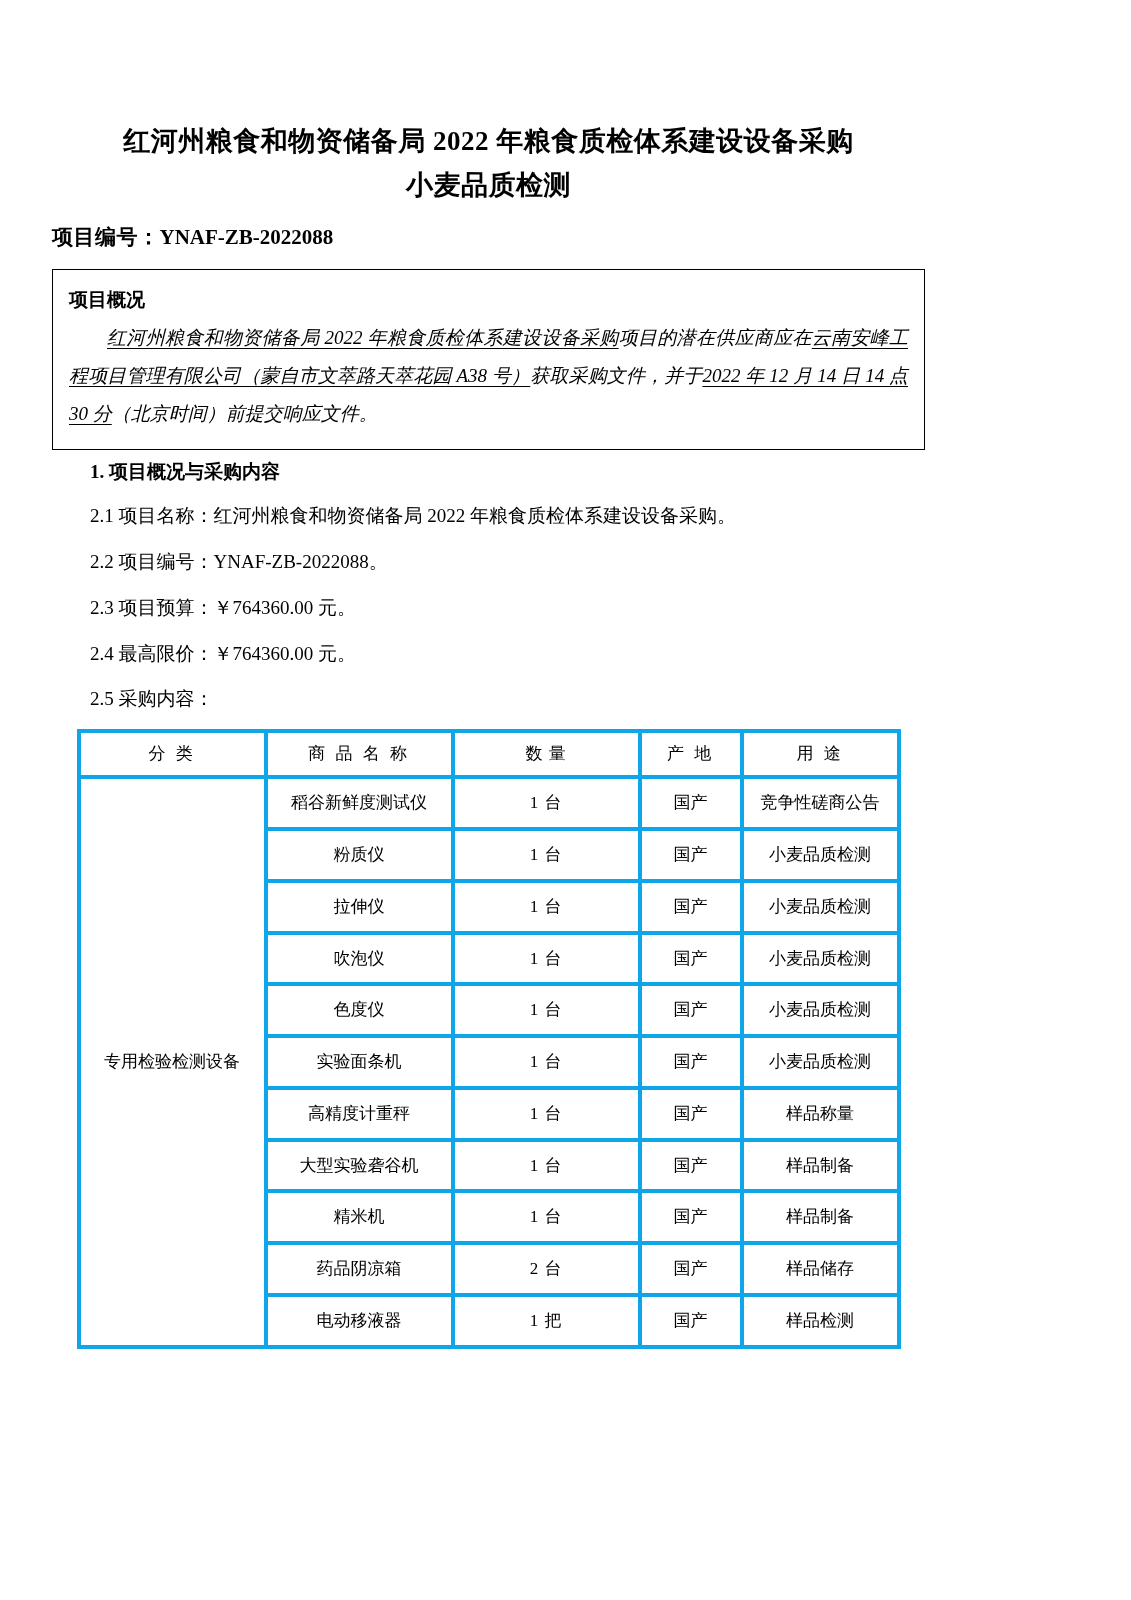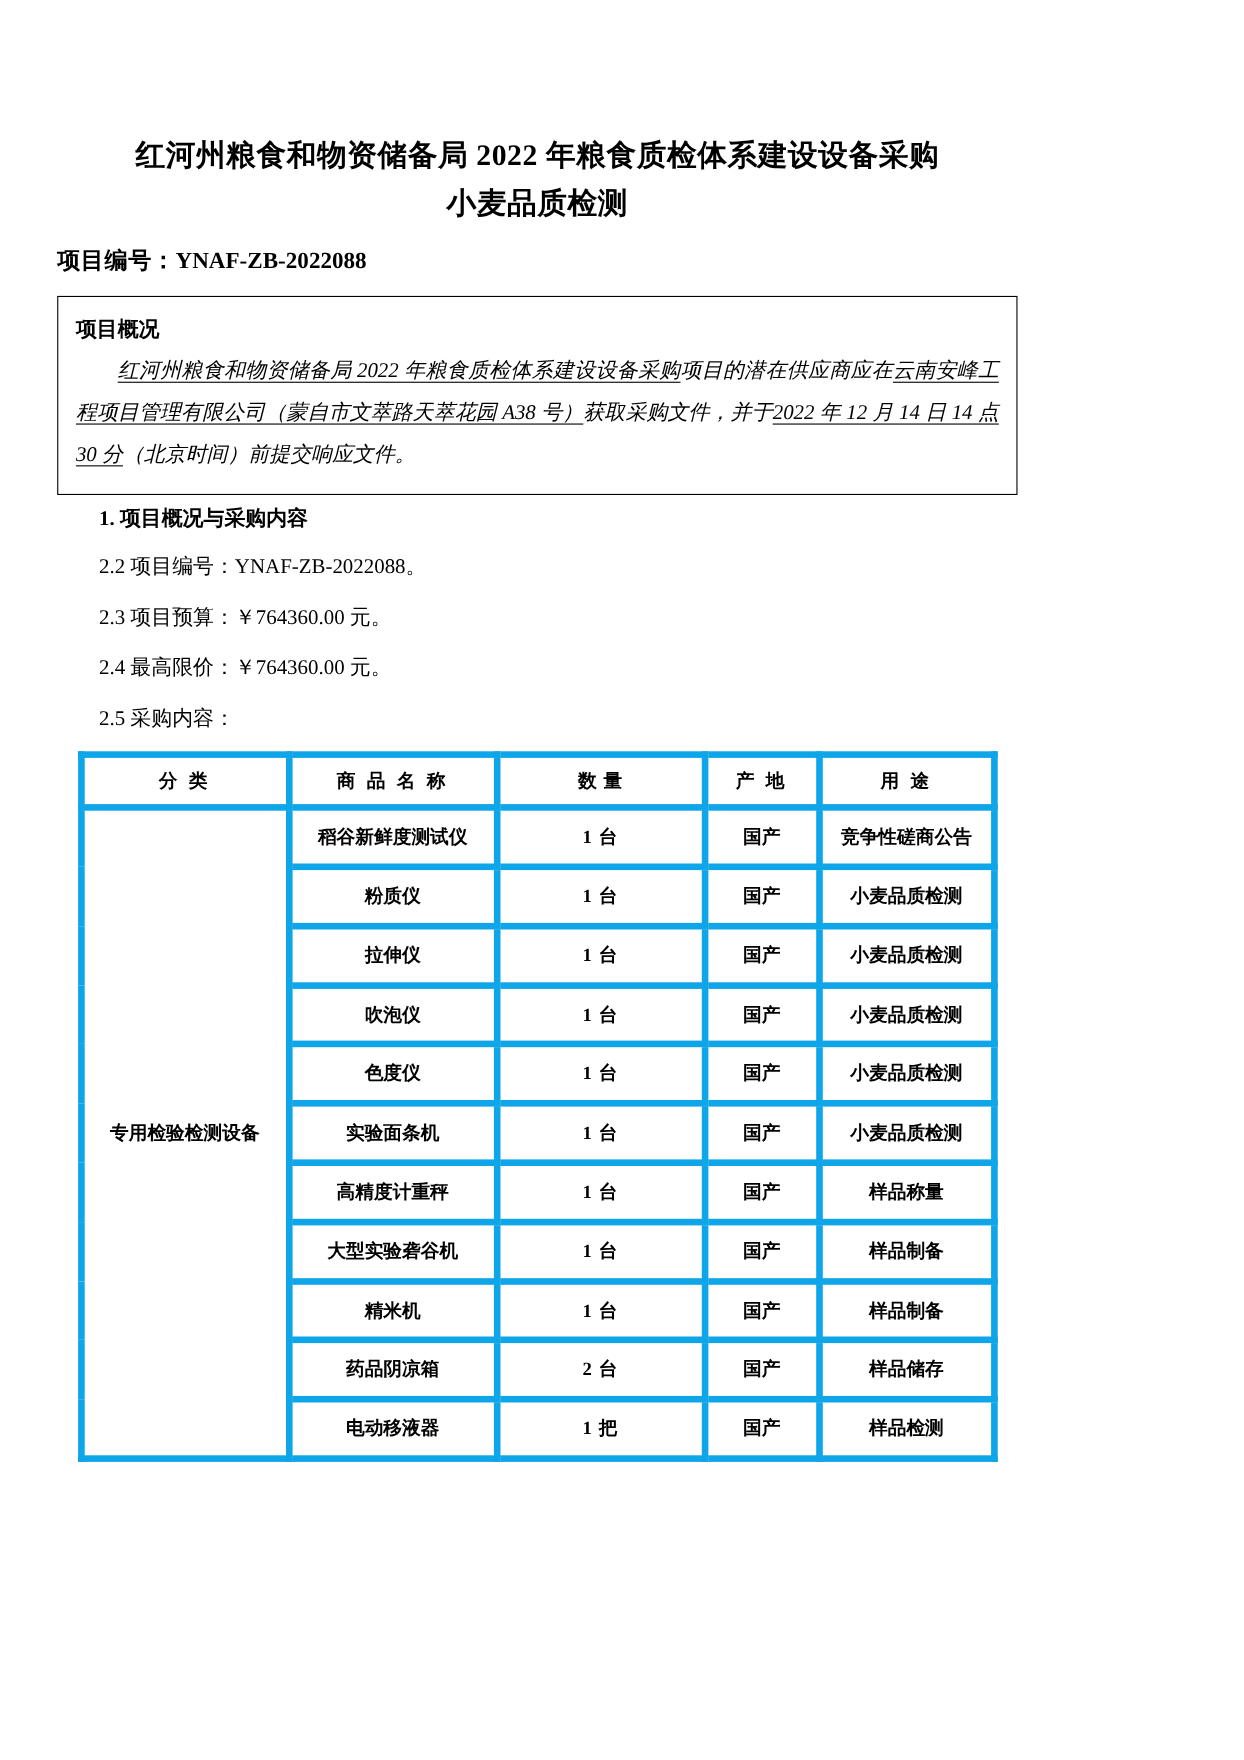--- a/index.html
+++ b/index.html
@@ -79,25 +79,25 @@
     margin-top: 6px;
     text-align: justify;
   }
   table.proc-table {
     border-collapse: collapse;
     margin: 10px auto 0 auto;
     width: 760px;
     table-layout: fixed;
   }
   table.proc-table td, table.proc-table th {
-    border: 6px solid #0ea5e9;
+    border: 4px solid #0ea5e9;
     text-align: center;
     vertical-align: middle;
     font-size: 17px;
-    font-weight: bold;
+    font-weight: normal;
     padding: 12px 4px;
     line-height: 1.4;
   }
   table.proc-table thead td {
     padding: 9px 4px;
     letter-spacing: 3px;
   }
   table.proc-table td.cat-cell {
     width: 175px;
   }
@@ -131,20 +131,21 @@
 
   <div class="overview-box">
     <div class="overview-label">项目概况</div>
     <div class="overview-body">
       <span class="u">红河州粮食和物资储备局 2022 年粮食质检体系建设设备采购</span><span>项目的潜在供应商应在</span><span class="u">云南安峰工程项目管理有限公司（蒙自市文萃路天萃花园 A38 号）</span><span>获取采购文件，并于</span><span class="u">2022 年 12 月 14 日 14 点 30 分</span><span>（北京时间）前提交响应文件。</span>
     </div>
   </div>
 
   <div class="section-heading">1. 项目概况与采购内容</div>
 
+  <div class="para">2.1 项目名称：红河州粮食和物资储备局 2022 年粮食质检体系建设设备采购。</div>
   <div class="para">2.2 项目编号：YNAF-ZB-2022088。</div>
   <div class="para">2.3 项目预算：￥764360.00 元。</div>
   <div class="para">2.4 最高限价：￥764360.00 元。</div>
   <div class="para">2.5 采购内容：</div>
 
   <table class="proc-table">
     <thead>
       <tr>
         <td class="cat-cell">分 类</td>
         <td class="name-cell">商 品 名 称</td>

